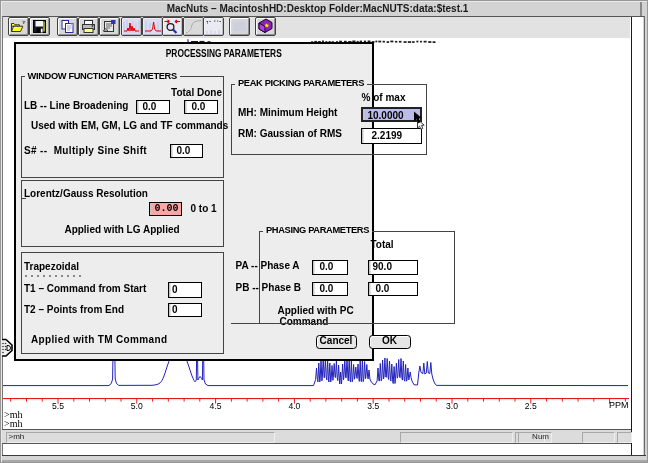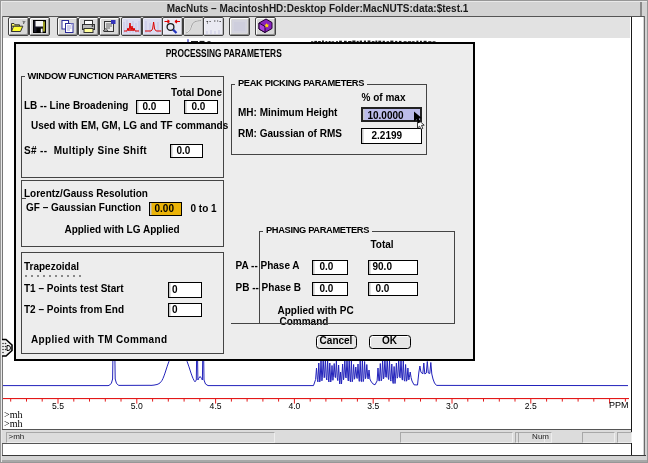--- a/index.html
+++ b/index.html
@@ -8,21 +8,21 @@
 .b { position:absolute; font-weight:bold; font-size:10px; color:#000; white-space:nowrap; }
 .fld { position:absolute; font-weight:bold; font-size:10px; color:#000; white-space:nowrap; }
 .titlebar { position:absolute; left:2px; top:2px; width:638px; height:13.5px; background:#d3d3d3;
   text-align:center; font-weight:bold; font-size:10px; color:#1a1a1a; line-height:13.5px; padding-right:7px; z-index:2;}
 .client { position:absolute; left:3.2px; top:16px; width:640.3px; height:438.8px; background:#fff; z-index:1; }
 .tbar { position:absolute; left:3.2px; top:16.5px; width:627.3px; height:21px; background:#e2e2e2; z-index:4; }
 .tbtn { position:absolute; top:0.5px; width:21px; height:19px; background:#d8d8d8;
   border:1px solid #404040; border-radius:2px;
   box-shadow: inset 1px 1px 0 #fcfcfc, inset -1px -1px 0 #909090;
   display:flex; align-items:center; justify-content:center; }
-.dlg { position:absolute; left:13.5px; top:42px; width:461px; height:318.5px; background:#ededed;
+.dlg { position:absolute; left:13.5px; top:42px; width:360px; height:318.5px; background:#ededed;
   box-shadow: inset 0 0 0 2px #000; z-index:20; }
 .gbox { position:absolute; border:1px solid #444; }
 .leg { position:absolute; top:-6.5px; left:3px; background:#ededed; padding:0 3px;
   font-weight:bold; font-size:9.3px; letter-spacing:-0.35px; white-space:nowrap; }
 .mbtn { position:absolute; height:14px; background:#e6e6e6; border:1.3px solid #000; border-radius:3.5px;
   box-shadow: inset 1px 1px 0 #fff;
   font-weight:bold; font-size:10px; text-align:center; line-height:9.5px; }
 .sbar { position:absolute; left:2px; top:429px; width:629px; height:14.5px; background:#dcdcdc;
   border-top:1px solid #555; border-bottom:1px solid #555; z-index:5; }
 .scell { position:absolute; top:1.5px; height:11.5px; border:1px solid #a8a8a8; border-right-color:#eee; border-bottom-color:#eee;
@@ -195,28 +195,27 @@
     <div class="b" style="left:148.5px;top:45.3px;width:60px;text-align:right;">Total Done</div>
     <div class="b" style="left:10.5px;top:58.3px;">LB -- Line Broadening</div>
     <div class="fld" style="left:122px;top:58px;width:34.5px;height:13.5px;background:#fff;border:1px solid #000;text-align:left;padding-left:6px;line-height:11.5px;box-shadow:inset 1.5px 0 0 #c6c6c6;">0.0</div>
     <div class="fld" style="left:170px;top:58px;width:34px;height:13.5px;background:#fff;border:1px solid #000;text-align:left;padding-left:7px;line-height:11.5px;box-shadow:inset 1.5px 0 0 #c6c6c6;">0.0</div>
     <div class="b" style="left:17.5px;top:78.3px;">Used with EM, GM, LG and TF commands</div>
     <div class="b" style="left:10.5px;top:102.8px;letter-spacing:0.35px;">S# --&nbsp; Multiply Sine Shift</div>
     <div class="fld" style="left:156px;top:101.5px;width:33.5px;height:14.5px;background:#fff;border:1px solid #000;text-align:left;padding-left:6px;line-height:12.5px;box-shadow:inset 1.5px 0 0 #c6c6c6;">0.0</div>
     <div class="gbox" style="left:7px;top:138.4px;width:203px;height:67px;"></div>
     <div class="b" style="left:10.5px;top:146.3px;">Lorentz/Gauss Resolution</div>
     <div class="abs" style="left:8px;top:155.7px;width:4px;height:1px;background:#444"></div>
-    <div class="b" style="left:12.5px;top:159.8px;">GF – Gaussian Function</div>
-    <div class="fld" style="left:135px;top:160px;width:33.5px;height:13.5px;background:#eab308;border:1px solid #000;text-align:left;padding-left:5px;line-height:11.5px;box-shadow:inset 1.5px 0 0 #c6c6c6;">0.00</div>
+    <div class="fld" style="left:135px;top:160px;width:33.5px;height:13.5px;background:#fca5a5;border:1px solid #000;text-align:left;padding-left:5px;line-height:11.5px;box-shadow:inset 1.5px 0 0 #c6c6c6;font-family:Liberation Mono, monospace;">0.00</div>
     <div class="b" style="left:177px;top:160.8px;">0 to 1</div>
     <div class="b" style="left:7px;top:182.3px;width:203px;text-align:center;">Applied with LG Applied</div>
     <div class="gbox" style="left:7px;top:210px;width:203px;height:102px;"></div>
     <div class="b" style="left:10.5px;top:219.3px;">Trapezoidal</div>
     <div class="abs" style="left:11px;top:232.5px;width:56px;height:2px;background:repeating-linear-gradient(90deg,#888 0 2px,transparent 2px 6px)"></div>
-    <div class="b" style="left:10.5px;top:241.3px;">T1 – Points test Start</div>
+    <div class="b" style="left:10.5px;top:241.3px;">T1 – Command from Start</div>
     <div class="fld" style="left:154.5px;top:240px;width:34px;height:15.5px;background:#fff;border:1px solid #000;text-align:left;padding-left:3px;line-height:13.5px;box-shadow:inset 1.5px 0 0 #c6c6c6;">0</div>
     <div class="b" style="left:10.5px;top:262.3px;">T2 – Points from End</div>
     <div class="fld" style="left:154.5px;top:261px;width:34px;height:14px;background:#fff;border:1px solid #000;text-align:left;padding-left:3px;line-height:12px;box-shadow:inset 1.5px 0 0 #c6c6c6;">0</div>
     <div class="b" style="left:17.5px;top:292.3px;letter-spacing:0.35px;">Applied with TM Command</div>
     <div class="gbox" style="left:217.5px;top:41.5px;width:195.5px;height:71.3px;">
       <span class="leg">PEAK PICKING PARAMETERS</span>
     </div>
     <div class="b" style="left:343px;top:49.8px;width:54px;text-align:center;">% of max</div>
     <div class="b" style="left:224.5px;top:65.3px;">MH: Minimum Height</div>
     <div class="fld" style="left:347px;top:64.5px;width:61px;height:15px;background:#bcbcea;border:2px solid #222;text-align:left;padding-left:8px;line-height:13px;box-shadow:inset 1.5px 0 0 #c6c6c6;padding-left:0;text-align:center;padding-right:11px;">10.0000</div>

